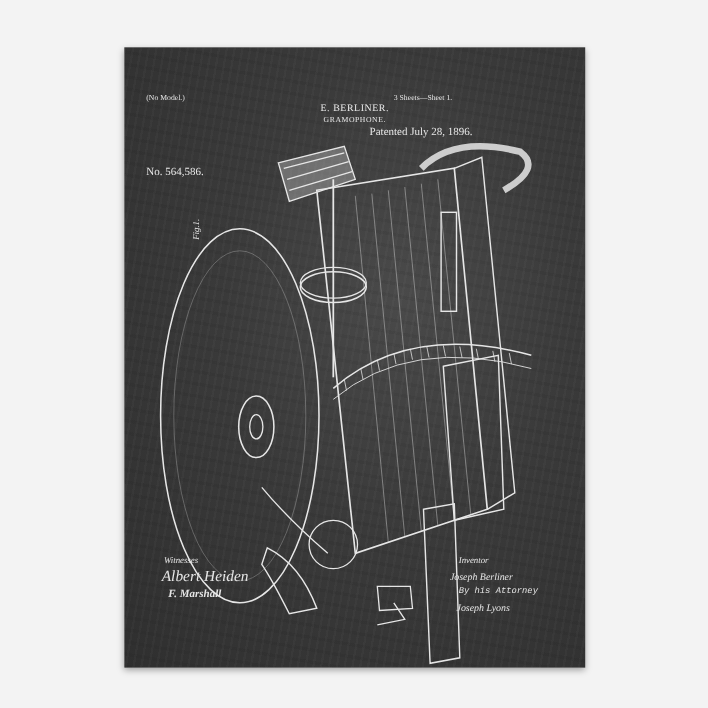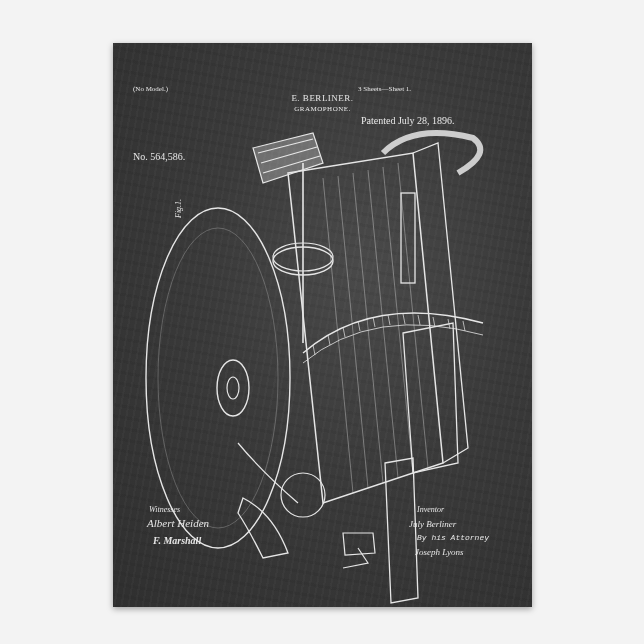--- a/index.html
+++ b/index.html
@@ -20,25 +20,25 @@
     background:
       repeating-linear-gradient(100deg, rgba(255,255,255,0.025) 0 2px, transparent 2px 7px),
       repeating-linear-gradient(10deg, rgba(0,0,0,0.05) 0 3px, transparent 3px 11px);
   }
   .hdr { position:absolute; color:#e8e8e8; white-space:nowrap; }
   .no-model { left:20px; top:42px; font-size:7px; }
   .sheets { left:245px; top:42px; font-size:7px; }
   .inventor-name { left:0; width:100%; text-align:center; top:50px; font-size:9px; letter-spacing:0.5px; }
   .title { left:0; width:100%; text-align:center; top:62px; font-size:7px; letter-spacing:0.5px; }
   .patent-no { left:20px; top:72px; font-size:10px;margin-top:36px; }
-  .patent-date { left:223px; top:72px; font-size:10px;margin-left:25px; }
+  .patent-date { left:223px; top:72px; font-size:10px; }
   .drawing { position:absolute; left:0; top:0; width:419px; height:564px; }
   .sig { position:absolute; color:#e6e6e6; font-style:italic; white-space:nowrap;margin-left:12px; }
   .witness-label { left:24px; top:462px; font-size:8px; }
-  .witness-1 { left:22px; top:474px; font-size:11px; }
+  .witness-1 { left:22px; top:474px; font-size:14px; }
   .witness-2 { left:28px; top:492px; font-size:10px;font-weight:bold; }
   .inventor-label { left:292px; top:462px; font-size:8px; }
   .inventor-sig { left:284px; top:476px; font-size:9px; }
   .attorney-line { left:292px; top:490px; font-size:8px;font-family:Liberation Mono, monospace; }
   .attorney-sig { left:290px; top:504px; font-size:9px; }
 </style>
 </head>
 <body>
 
 <div class="poster">
@@ -106,16 +106,16 @@
     <path d="M272 420 L300 415 L305 555 L278 560 Z" stroke-width="1.3"></path>
     <path d="M245 505 L255 520 L230 525"></path>
 
     <text x="68" y="175" fill="#e6e6e6" stroke="none" font-size="8" font-style="italic" transform="rotate(-90 68 175)">Fig.1.</text>
   </svg>
 
   <span class="sig witness-label">Witnesses</span>
   <span class="sig witness-1">Albert Heiden</span>
   <span class="sig witness-2">F. Marshall</span>
   <span class="sig inventor-label">Inventor</span>
-  <span class="sig inventor-sig">July Berliner</span>
+  <span class="sig inventor-sig">Joseph Berliner</span>
   <span class="sig attorney-line">By his Attorney</span>
   <span class="sig attorney-sig">Joseph Lyons</span>
 </div>
 
 </body></html>

